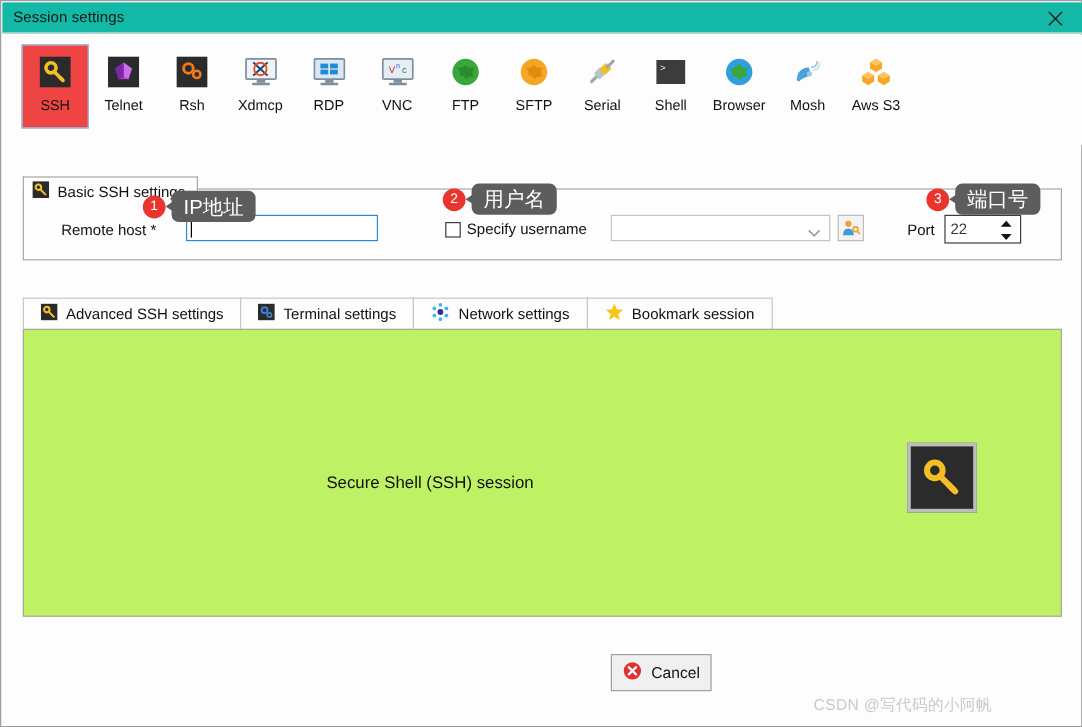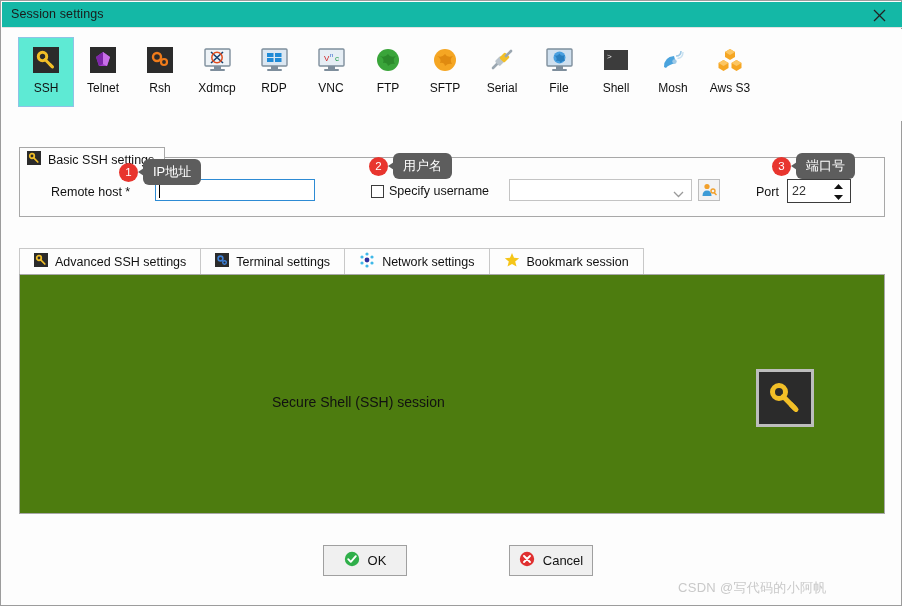--- a/index.html
+++ b/index.html
@@ -38,21 +38,21 @@
   .tiles{
     position:absolute;left:16px;top:8px;display:flex;align-items:flex-start;
   }
   .tile{
     width:56px;height:70px;margin-right:1px;
     display:flex;flex-direction:column;align-items:center;justify-content:flex-start;
     padding-top:7px;box-sizing:border-box;cursor:default;
     border:1px solid transparent;
   }
   .tile.selected{
-    background:#5eead4;border:1px solid #8fc3e6;
+    background:#ef4444;border:1px solid #8fc3e6;
   }
   .tile .ico{
     width:30px;height:30px;display:flex;align-items:center;justify-content:center;
     margin-bottom:7px;
   }
   .tile .lbl{
     font-size:12px;color:#111;white-space:nowrap;line-height:12px;
   }
   .ico svg{display:block;}
 
@@ -128,21 +128,21 @@
   .tab{
     height:26px;padding:0 14px;background:#fdfdfd;
     border:1px solid #c8c8c8;border-bottom:none;margin-right:-1px;
     box-sizing:border-box;display:flex;align-items:center;gap:7px;cursor:default;
   }
   .tab .tlabel{font-size:12.5px;color:#111;white-space:nowrap;}
 
   
   .panel{
     position:absolute;left:18px;top:273px;width:866px;height:240px;
-    background:#4d7c0f;border:1px solid #a8a8a8;box-sizing:border-box;
+    background:#bef264;border:1px solid #a8a8a8;box-sizing:border-box;
   }
   .panel-text{
     position:absolute;left:252px;top:119px;font-size:14px;color:#111;white-space:nowrap;
   }
   .panel-icon{
     position:absolute;left:736px;top:94px;width:58px;height:58px;
     background:#2b2b2b;border:3px solid #bdbdbd;box-sizing:border-box;
     display:flex;align-items:center;justify-content:center;
   }
 
@@ -164,21 +164,21 @@
   
   .callout{position:absolute;height:26px;z-index:20;display:flex;align-items:center;}
   .badge{
     width:19px;height:19px;border-radius:50%;background:#e8352e;color:#fff;
     font-size:11.5px;display:flex;align-items:center;justify-content:center;
     z-index:22;flex:none;
   }
   .bubble{
     position:relative;height:26px;background:#5d5d5d;border-radius:6px;
     display:flex;align-items:center;padding:0 10px;margin-left:5px;
-    color:#ffffff;font-size:13px;white-space:nowrap;z-index:21;
+    color:#ffffff;font-size:17px;white-space:nowrap;z-index:21;
   }
   .bubble:before{
     content:"";position:absolute;left:-5px;top:9px;
     border-top:4px solid transparent;border-bottom:4px solid transparent;
     border-right:6px solid #5d5d5d;
   }
   #callout-1{left:118px;top:158px;}
   #callout-2{left:368px;top:152px;}
   #callout-3{left:771px;top:152px;}
 </style>
@@ -304,43 +304,40 @@
           <svg width="26" height="26" viewBox="0 0 26 26">
             <path d="M4 21 L9 16" stroke="#9aa6b0" stroke-width="2.6" stroke-linecap="round"></path>
             <rect x="7.5" y="10" width="7" height="8" rx="1.5" transform="rotate(45 11 14)" fill="#b9c3cb"></rect>
             <rect x="12" y="6.5" width="7" height="8" rx="1.5" transform="rotate(45 15.5 10.5)" fill="#f2bf27"></rect>
             <path d="M17 9 L22 4" stroke="#9aa6b0" stroke-width="2.6" stroke-linecap="round"></path>
           </svg>
         </span>
         <span class="lbl">Serial</span>
       </div>
 
-      <div class="tile">
-        <span class="ico">
-          <svg width="27" height="26" viewBox="0 0 27 26">
-            <rect x="1" y="2" width="25" height="17" rx="1" fill="#cfe0ef" stroke="#7e8e9c" stroke-width="1.4"></rect>
-            <rect x="10" y="19" width="7" height="3" fill="#7e8e9c"></rect>
-            <rect x="6" y="22" width="15" height="2" rx="1" fill="#7e8e9c"></rect>
-            <circle cx="13.5" cy="10.5" r="6" fill="#49a0e0"></circle>
-            <path d="M8 8 Q12 11 10 14 Q14 13 14.5 16 Q17 13 19 14 Q17 10 19 8 Q15 10 13.5 6.5 Q11 10 8 8 Z" fill="#2a7fbf"></path>
-          </svg>
-        </span>
-        <span class="lbl">File</span>
-      </div>
 
       <div class="tile">
         <span class="ico">
           <svg width="26" height="22" viewBox="0 0 26 22">
             <rect x="1" y="1" width="24" height="20" fill="#3c3c3c"></rect>
             <text x="4" y="10" font-size="8" fill="#e8e8e8" font-family="Liberation Mono, monospace">&gt;</text>
           </svg>
         </span>
         <span class="lbl">Shell</span>
       </div>
 
+      <div class="tile">
+        <span class="ico">
+          <svg width="26" height="26" viewBox="0 0 26 26">
+            <circle cx="13" cy="13" r="11" fill="#2f9fe0"></circle>
+            <path d="M4 10 Q9 13 7 17 Q12 16 13 20 Q16 16 20 17 Q17 12 21 9 Q15 11 13 6 Q10 11 4 10 Z" fill="#3aa53a"></path>
+          </svg>
+        </span>
+        <span class="lbl">Browser</span>
+      </div>
 
       <div class="tile">
         <span class="ico">
           <svg width="26" height="26" viewBox="0 0 26 26">
             <path d="M4 20 Q4 10 14 9 L16 16 Q8 18 6 21 Z" fill="#4aa3dd"></path>
             <circle cx="14.5" cy="14.5" r="2.2" fill="#9ec9e6"></circle>
             <path d="M16 9 Q21 9 21 4" stroke="#9ec9e6" stroke-width="1.6" fill="none"></path>
             <path d="M17.5 11.5 Q23 11 23 5" stroke="#c7e0f0" stroke-width="1.4" fill="none"></path>
           </svg>
         </span>
@@ -481,29 +478,20 @@
     <div class="panel-icon">
       <svg width="40" height="40" viewBox="0 0 40 40">
         <circle cx="14" cy="14" r="6.5" fill="none" stroke="#f2bf27" stroke-width="5"></circle>
         <circle cx="14" cy="14" r="1.9" fill="#2b2b2b"></circle>
         <path d="M18.2 18.6 L31 31.4" stroke="#f2bf27" stroke-width="5" stroke-linecap="round"></path>
         <path d="M26 26.4 L29.5 30" stroke="#f2bf27" stroke-width="5" stroke-linecap="round"></path>
       </svg>
     </div>
   </div>
 
-  <div class="btn btn-ok">
-    <span>
-      <svg width="16" height="16" viewBox="0 0 16 16">
-        <circle cx="8" cy="8" r="7.2" fill="#2faf4a"></circle>
-        <path d="M4.2 8.2 L6.8 10.8 L11.8 5.2" fill="none" stroke="#fff" stroke-width="1.9" stroke-linecap="round" stroke-linejoin="round"></path>
-      </svg>
-    </span>
-    <span class="btext">OK</span>
-  </div>
 
   <div class="btn btn-cancel">
     <span>
       <svg width="16" height="16" viewBox="0 0 16 16">
         <circle cx="8" cy="8" r="7.2" fill="#e03030"></circle>
         <path d="M5 5 L11 11 M11 5 L5 11" stroke="#fff" stroke-width="1.9" stroke-linecap="round"></path>
       </svg>
     </span>
     <span class="btext">Cancel</span>
   </div>

